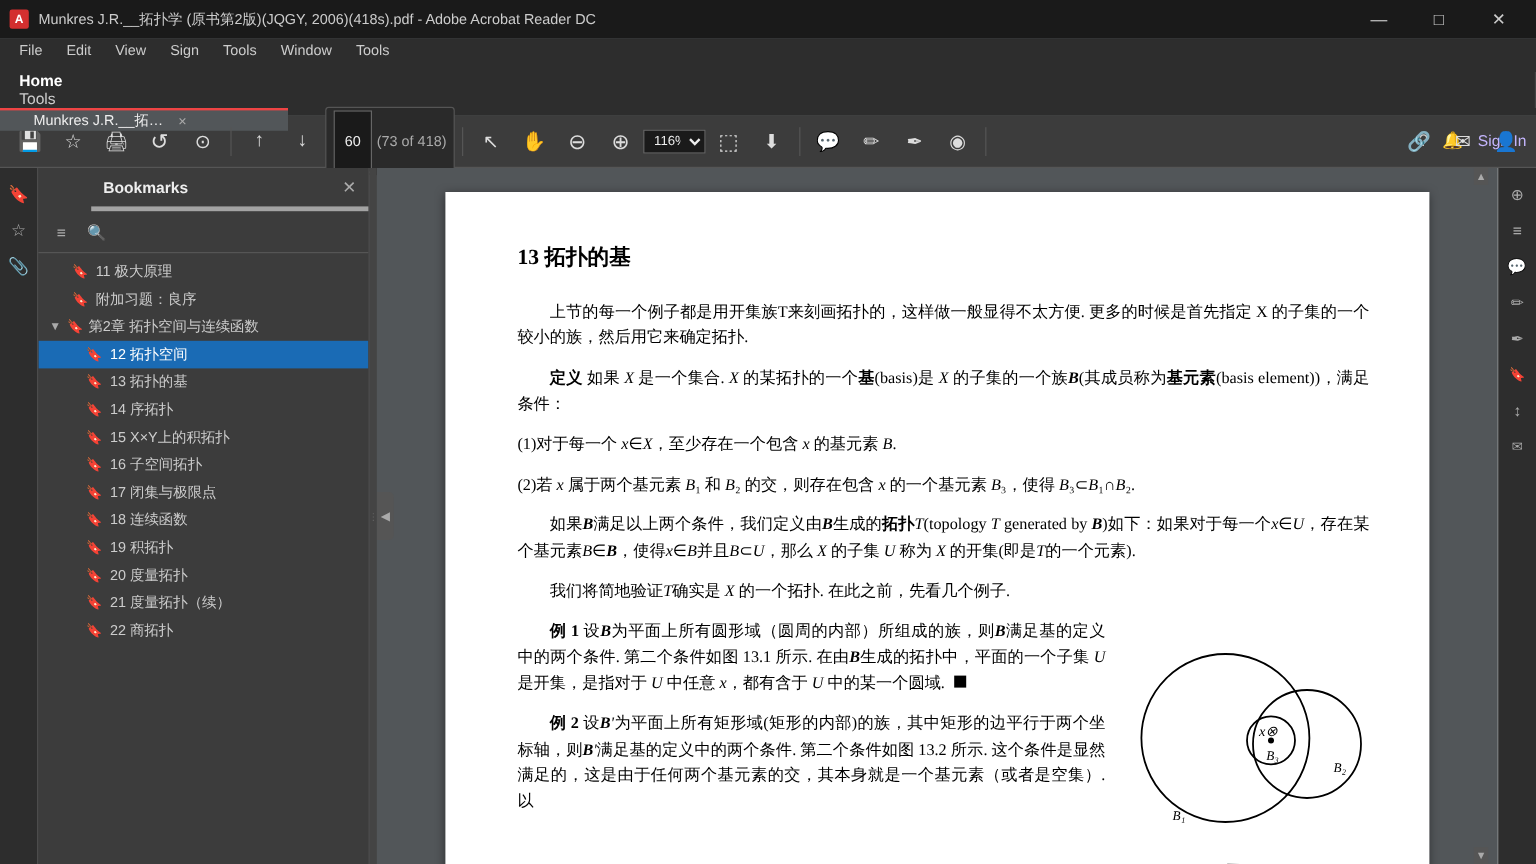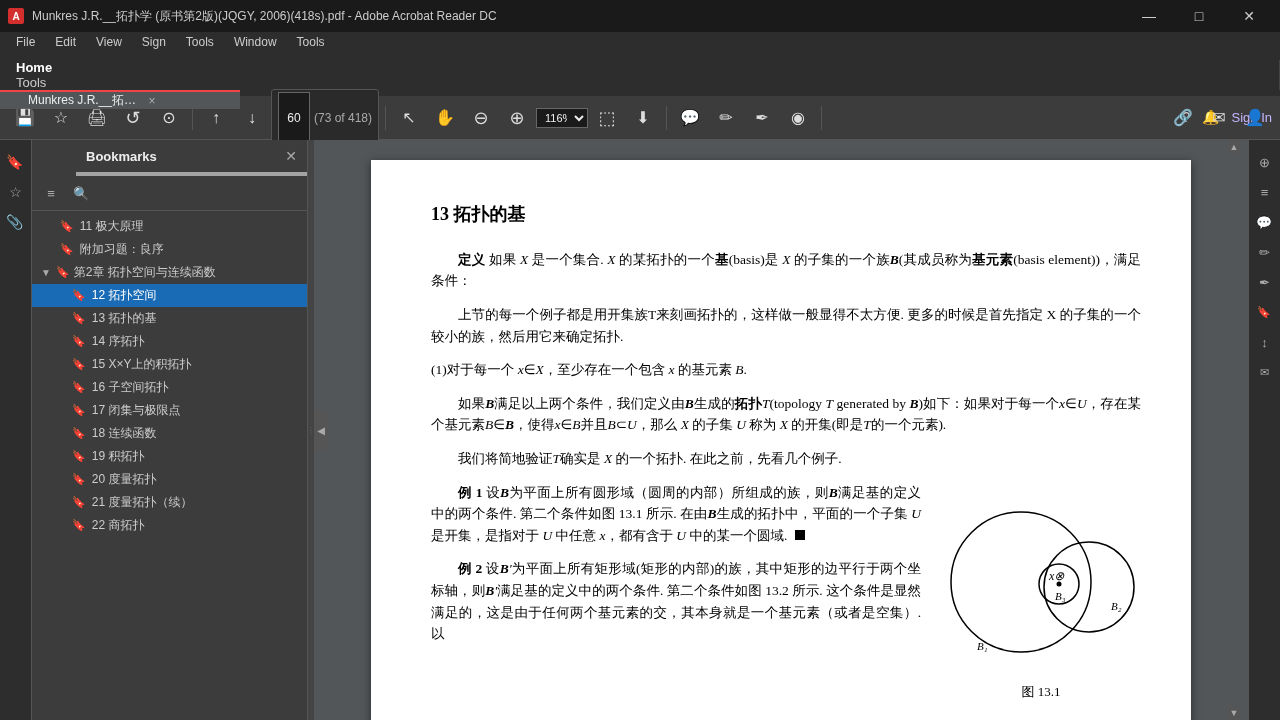--- a/index.html
+++ b/index.html
@@ -554,28 +554,31 @@
     </div>
 
     <div style="position:absolute;left:0;top:50%;transform:translateY(-50%);width:14px;height:40px;background:#555;display:flex;align-items:center;justify-content:center;cursor:pointer;border-radius:0 4px 4px 0;">
       <span style="color:#aaa;font-size:10px;">◀</span>
     </div>
 
     <div class="pdf-page">
       <div class="pdf-content">
         <div class="chapter-title">13   拓扑的基</div>
 
+        <p class="para">上节的每一个例子都是用开集族T来刻画拓扑的，这样做一般显得不太方便. 更多的时候是首先指定 X 的子集的一个较小的族，然后用它来确定拓扑.</p>
+
         <p class="para">
           <span class="bold">定义</span>   如果 <em>X</em> 是一个集合. <em>X</em> 的某拓扑的一个<span class="bold">基</span>(basis)是 <em>X</em> 的子集的一个族<em><span class="bold">B</span></em>(其成员称为<span class="bold">基元素</span>(basis element))，满足条件：
         </p>
 
-        <p class="para">上节的每一个例子都是用开集族T来刻画拓扑的，这样做一般显得不太方便. 更多的时候是首先指定 X 的子集的一个较小的族，然后用它来确定拓扑.</p>
-
         <p class="para no-indent">
           (1)对于每一个 <em>x</em>∈<em>X</em>，至少存在一个包含 <em>x</em> 的基元素 <em>B</em>.
+        </p>
+        <p class="para no-indent">
+          (2)若 <em>x</em> 属于两个基元素 <em>B</em>₁ 和 <em>B</em>₂ 的交，则存在包含 <em>x</em> 的一个基元素 <em>B</em>₃，使得 <em>B</em>₃⊂<em>B</em>₁∩<em>B</em>₂.
         </p>
 
         <p class="para">
           如果<em><span class="bold">B</span></em>满足以上两个条件，我们定义由<em><span class="bold">B</span></em>生成的<span class="bold">拓扑</span><em>T</em>(topology <em>T</em> generated by <em><span class="bold">B</span></em>)如下：如果对于每一个<em>x</em>∈<em>U</em>，存在某个基元素<em>B</em>∈<em><span class="bold">B</span></em>，使得<em>x</em>∈<em>B</em>并且<em>B</em>⊂<em>U</em>，那么 <em>X</em> 的子集 <em>U</em> 称为 <em>X</em> 的开集(即是<em>T</em>的一个元素).
         </p>
 
         <p class="para">
           我们将简地验证<em>T</em>确实是 <em>X</em> 的一个拓扑. 在此之前，先看几个例子.
         </p>
 

